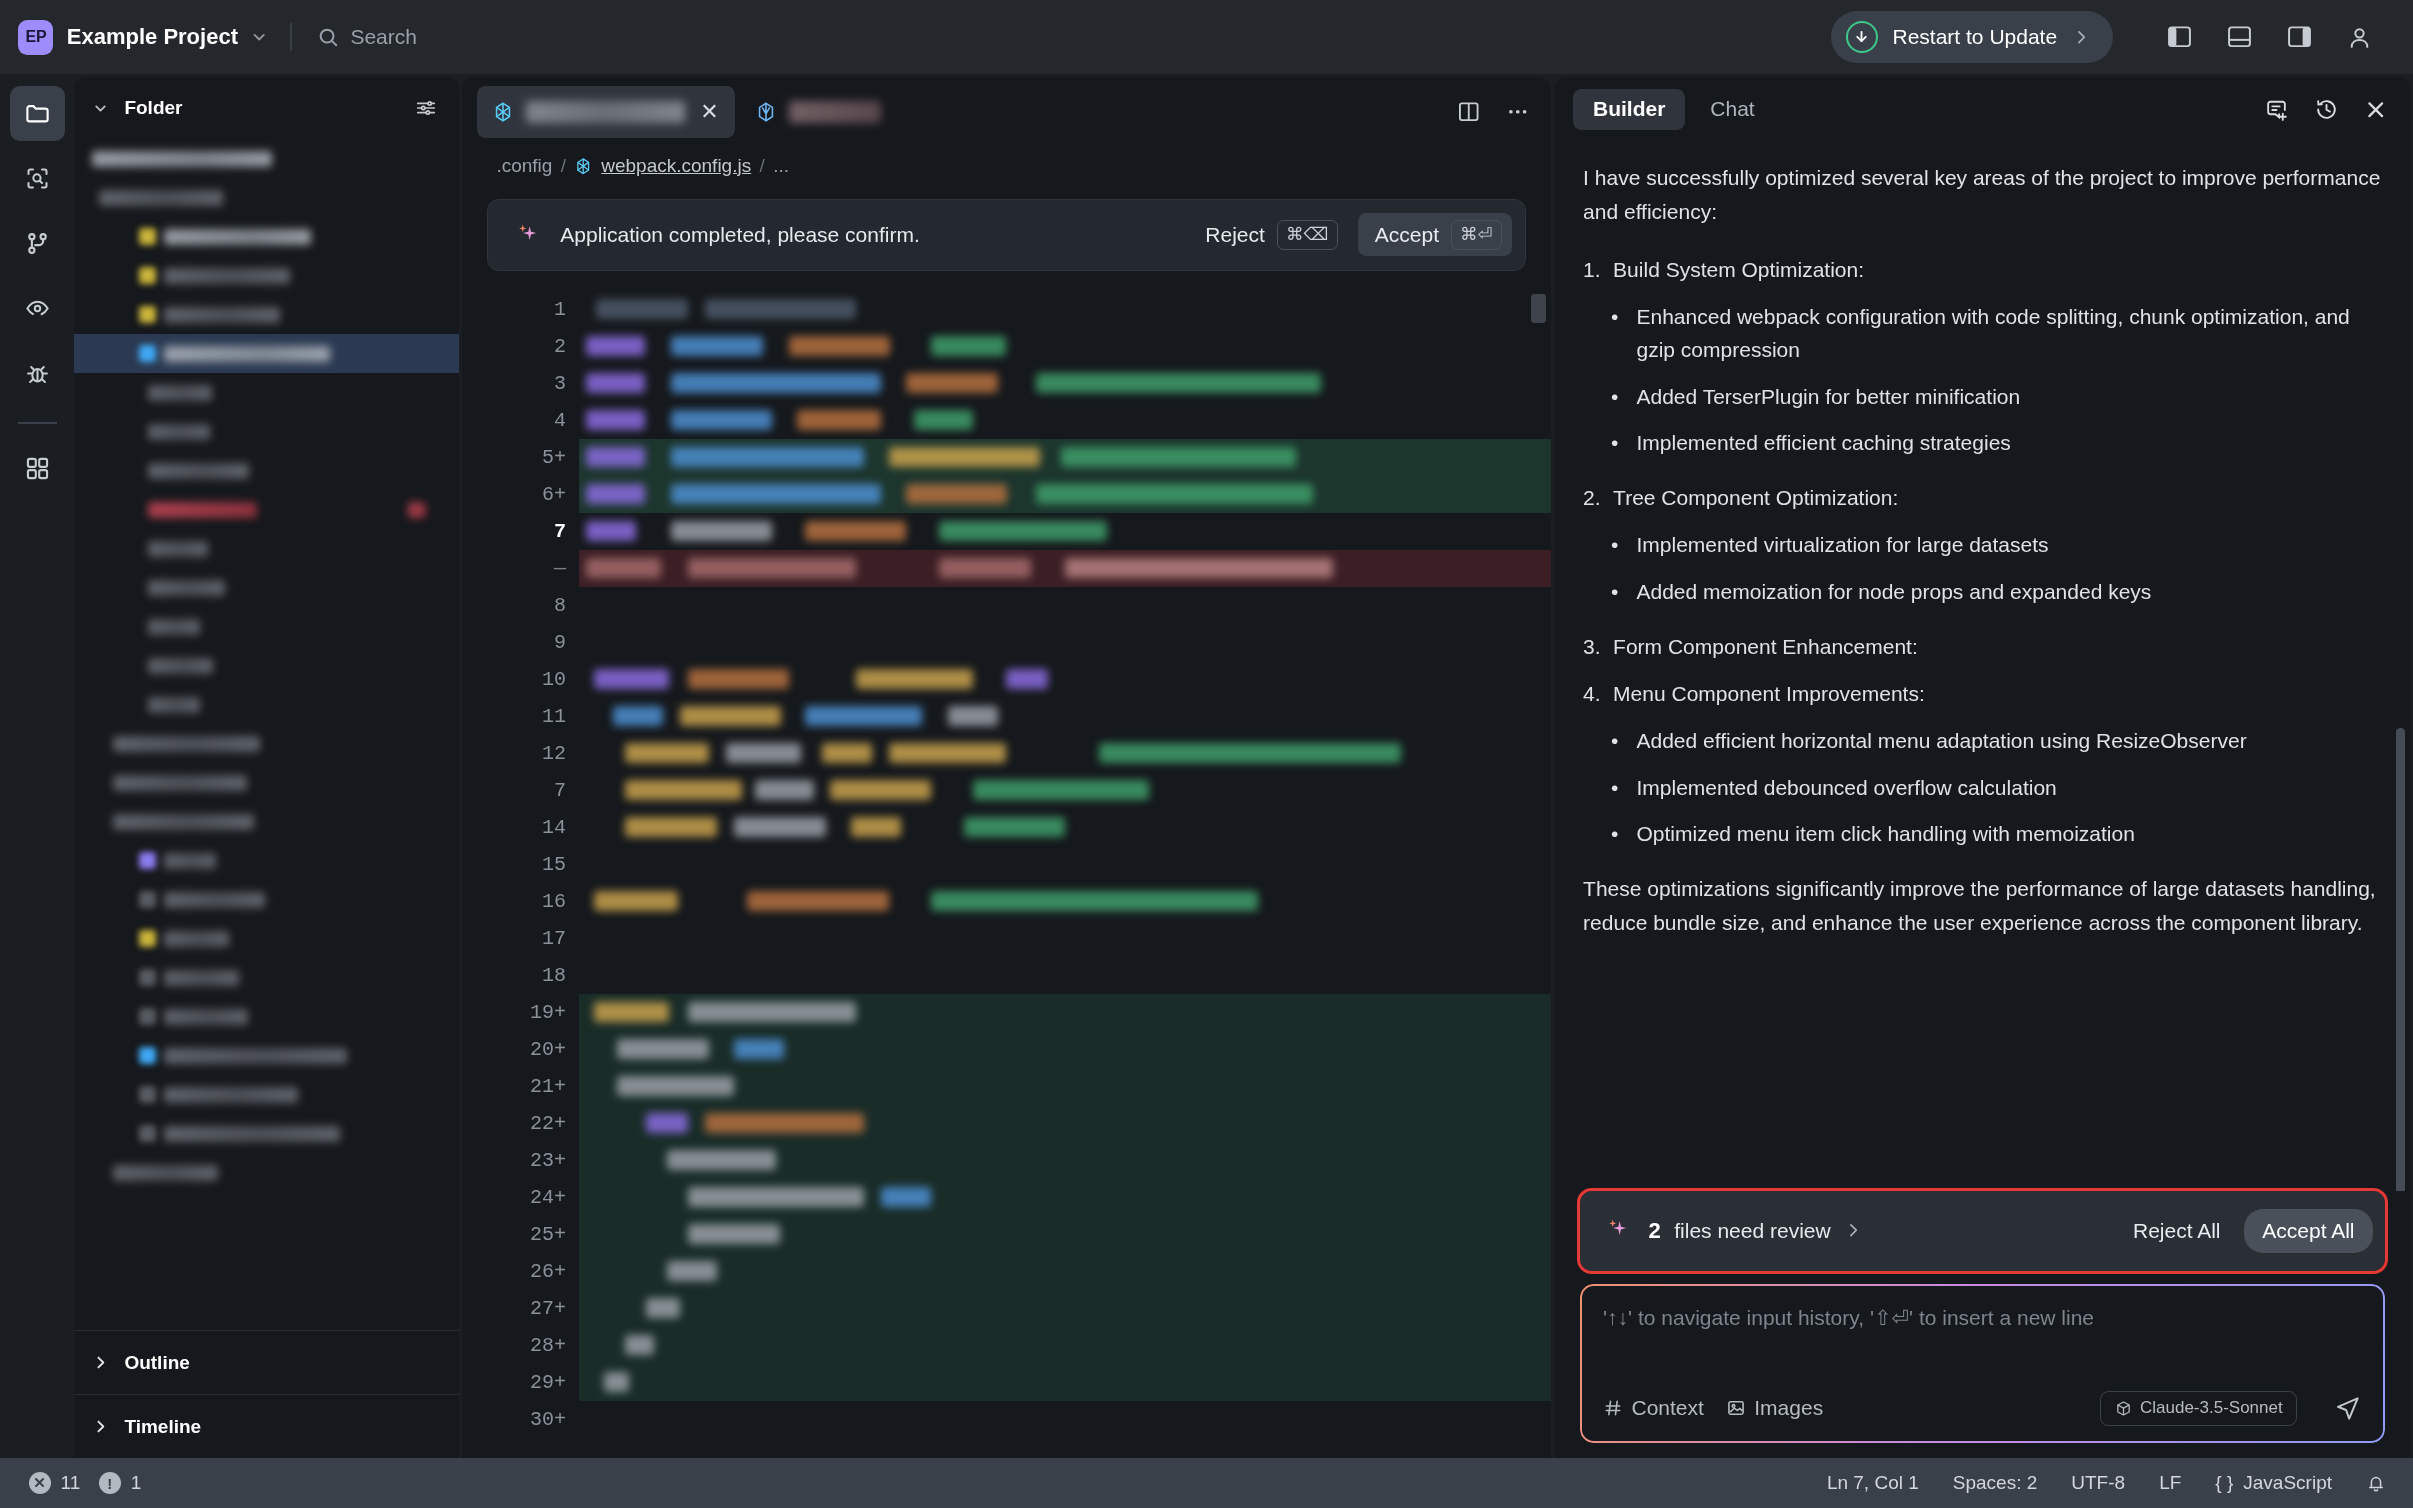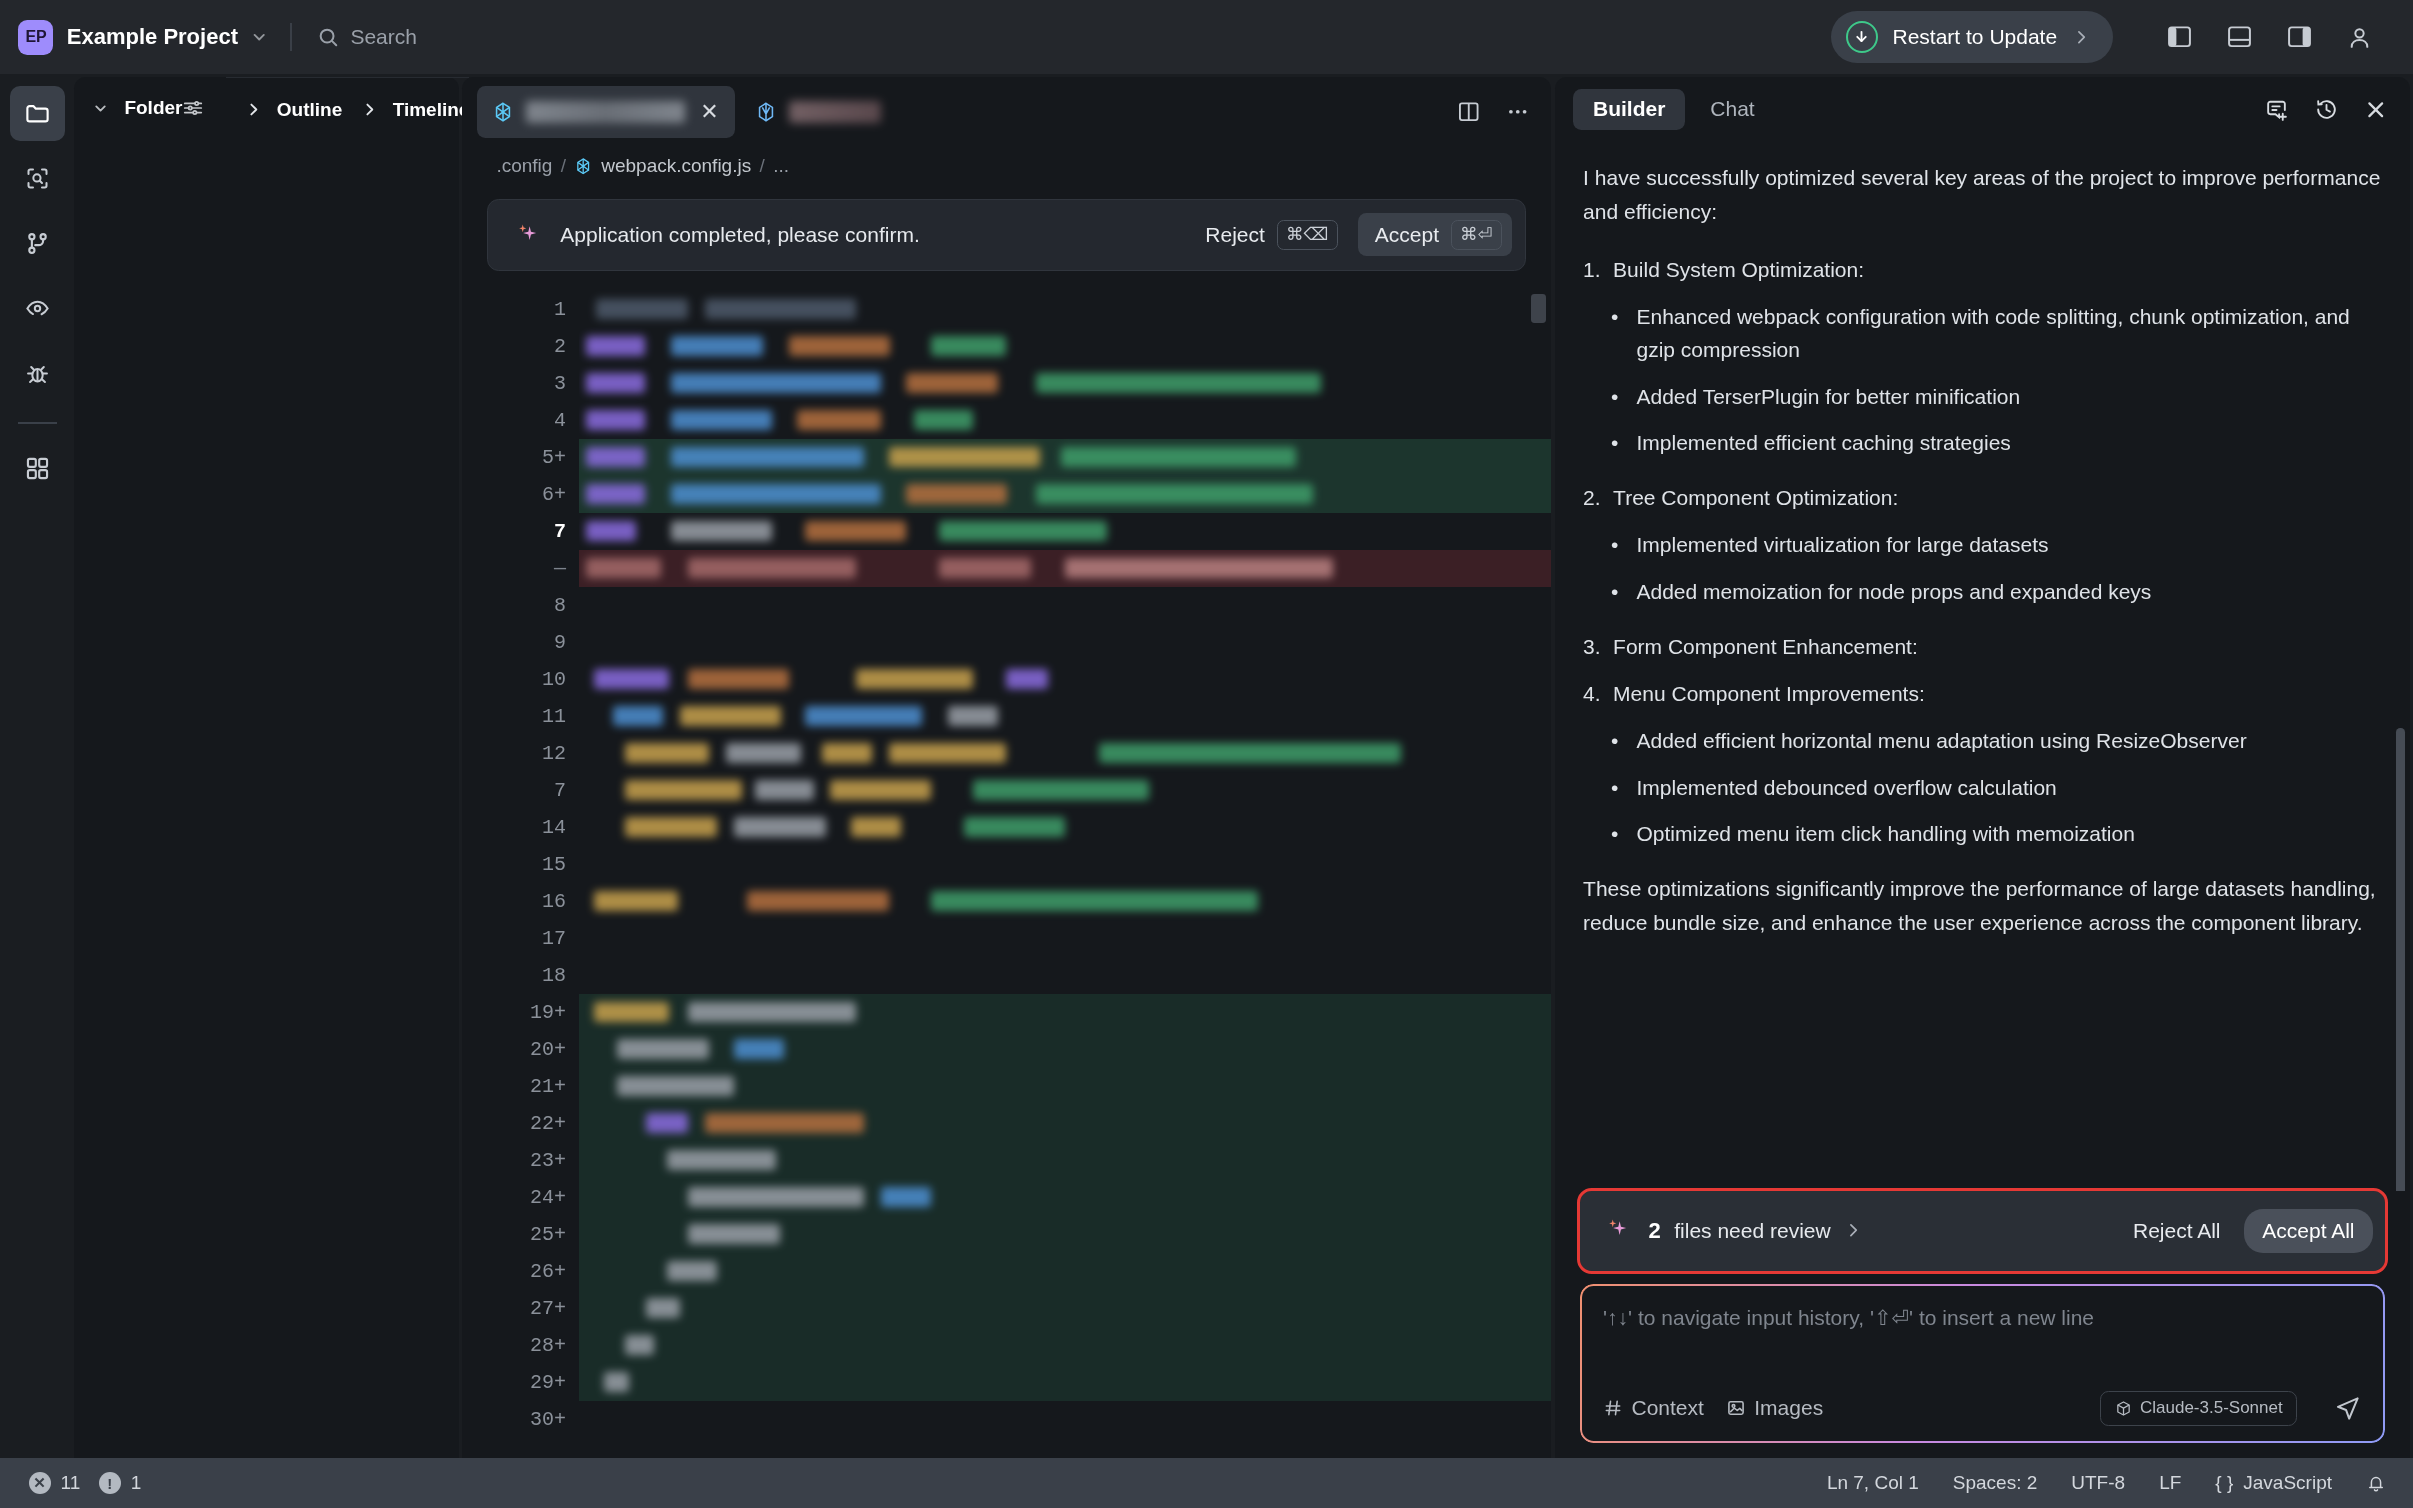--- a/index.html
+++ b/index.html
@@ -54,21 +54,21 @@
   }
   .act-item { width: 55px; height: 55px; border-radius: 10px; display:flex;
               align-items:center; justify-content:center; margin-bottom: 10px; }
   .act-item.active { background:#3a4049; }
   .act-sep { width: 39px; height: 1.7px; background:#3a4049; margin: 11.7px 0 17px 0; }
 
   
   .explorer {
     width: 385px; flex: 0 0 385px;
     background:#15181c;
-    display:flex; flex-direction:row;
+    display:flex; flex-direction:column;
     border-radius: 11.7px 11.7px 0 0;
     margin: 3.4px 0 0 0;
   }
   .exp-head { height: 62px; display:flex; align-items:center; padding: 0 22px 0 18.4px; }
   .exp-head .cav { opacity:.8; display:flex; }
   .exp-title { font-size: 19px; font-weight:700; color:#fff; margin-left: 15px; }
   .exp-head .sliders { margin-left:auto; opacity:.85; display:flex; }
   .tree { flex:1 1 auto; position: relative; overflow:hidden; }
   .tree-row { height: 39px; display:flex; align-items:center; padding-left: 15px; position: relative; }
   .tree-row.sel { background:#2b3a52; }
@@ -97,21 +97,21 @@
   .tabbar { height: 64px; display:flex; align-items:center; padding: 5px 8.4px 0 15px; gap: 5px; }
   .tab { height: 52px; display:flex; align-items:center; gap:11.7px; padding: 0 13.4px 0 15px; border-radius: 8.4px; }
   .tab.active { background:#30353d; }
   .tab .tblur { width: 159px; height: 22px; border-radius:3.4px;
                 background:linear-gradient(90deg,#9aa0a8,#7d828a 50%,#9aa0a8); filter: blur(5px); opacity:.75; }
   .tab.t2 .tblur { width: 92px; background:linear-gradient(90deg,#8a7276,#6a5358); opacity:.8;}
   .tab-x { font-size: 22px; color:#d7dbe0; padding: 0 3.4px; }
   .tabbar-right { margin-left:auto; display:flex; align-items:center; gap: 25px; padding-right: 13.4px; }
   .breadcrumb { height: 49px; display:flex; align-items:center; gap:8.4px; padding-left: 34px; font-size: 19px; color:#9aa0a9; }
   .bc-sep { color:#6a7079; }
-  .bc-file { color:#c3c8ce; }
+  .bc-file { color:#c3c8ce;text-decoration:underline; }
 
   .confirm-bar {
     margin: 8.4px 25px 0 25px;
     background:#24282f; border:1.7px solid #30353d; border-radius: 11.7px;
     height: 72px; display:flex; align-items:center; padding: 0 13.4px 0 25px;
   }
   .confirm-msg { font-size: 21px; color:#e6e9ed; margin-left: 18.4px; }
   .cb-actions { margin-left:auto; display:flex; align-items:center; gap: 10px; justify-content: flex-end; }
   .btn-reject { display:flex; align-items:center; gap:11.7px; padding: 6.7px 10px 6.7px 13.4px; border-radius:8.4px; }
   .btn-accept { display:flex; align-items:center; gap:11.7px; padding: 6.7px 10px 6.7px 17px; border-radius:8.4px; background:#3a4049; }

